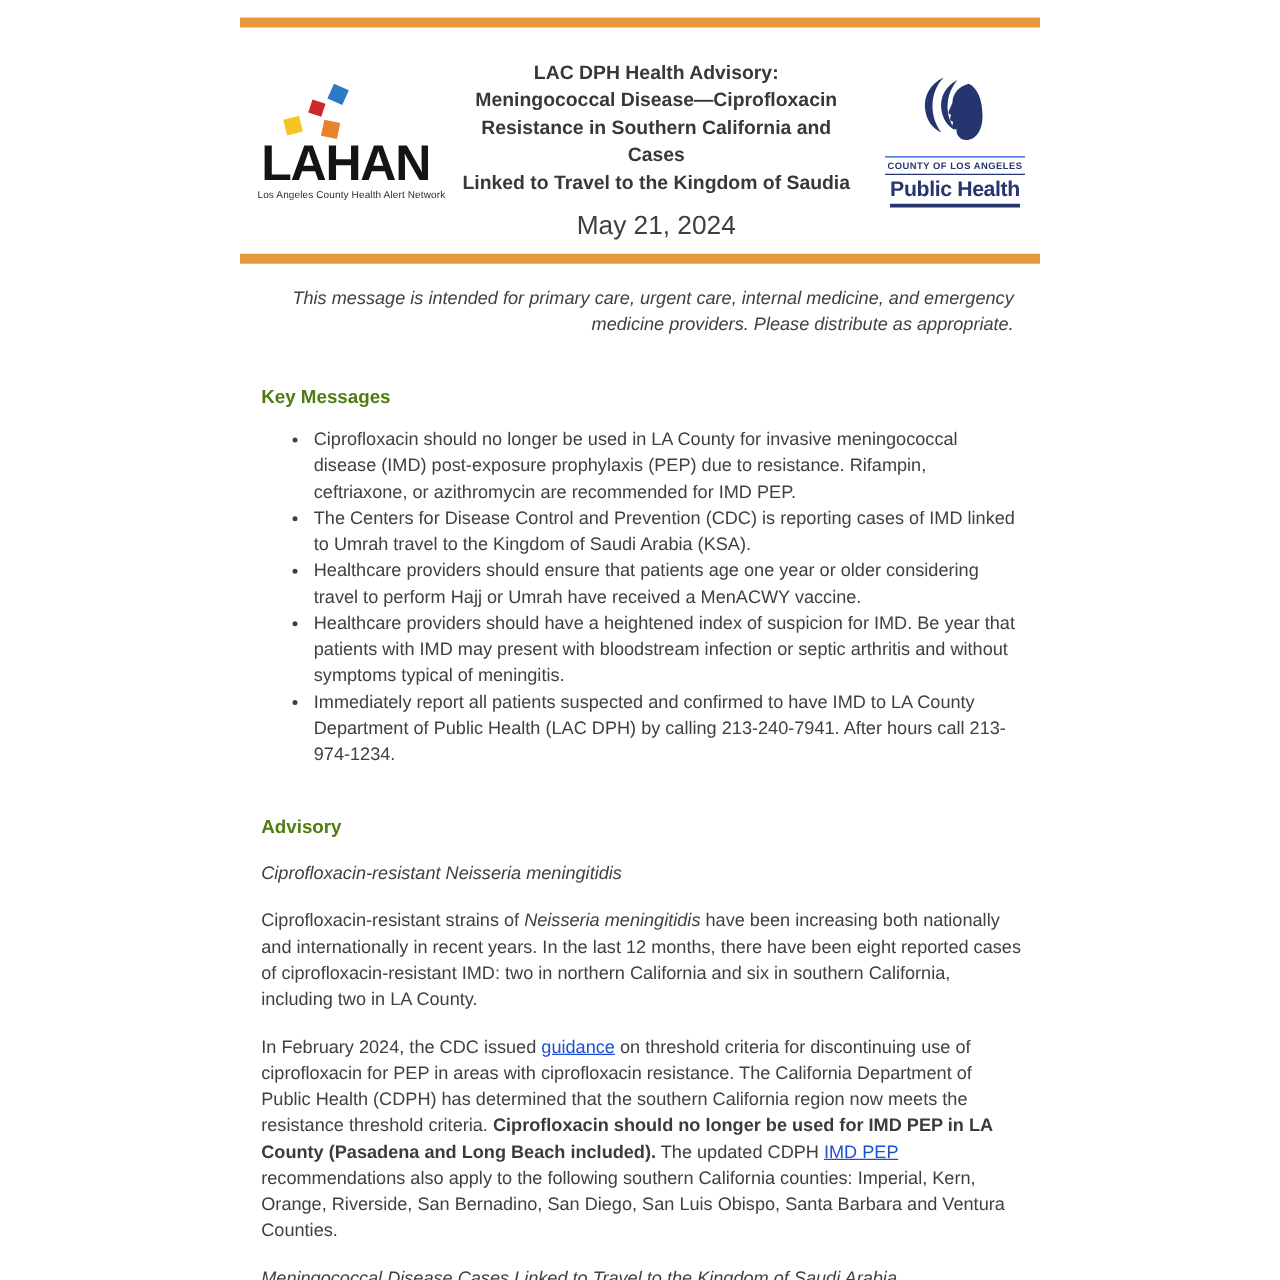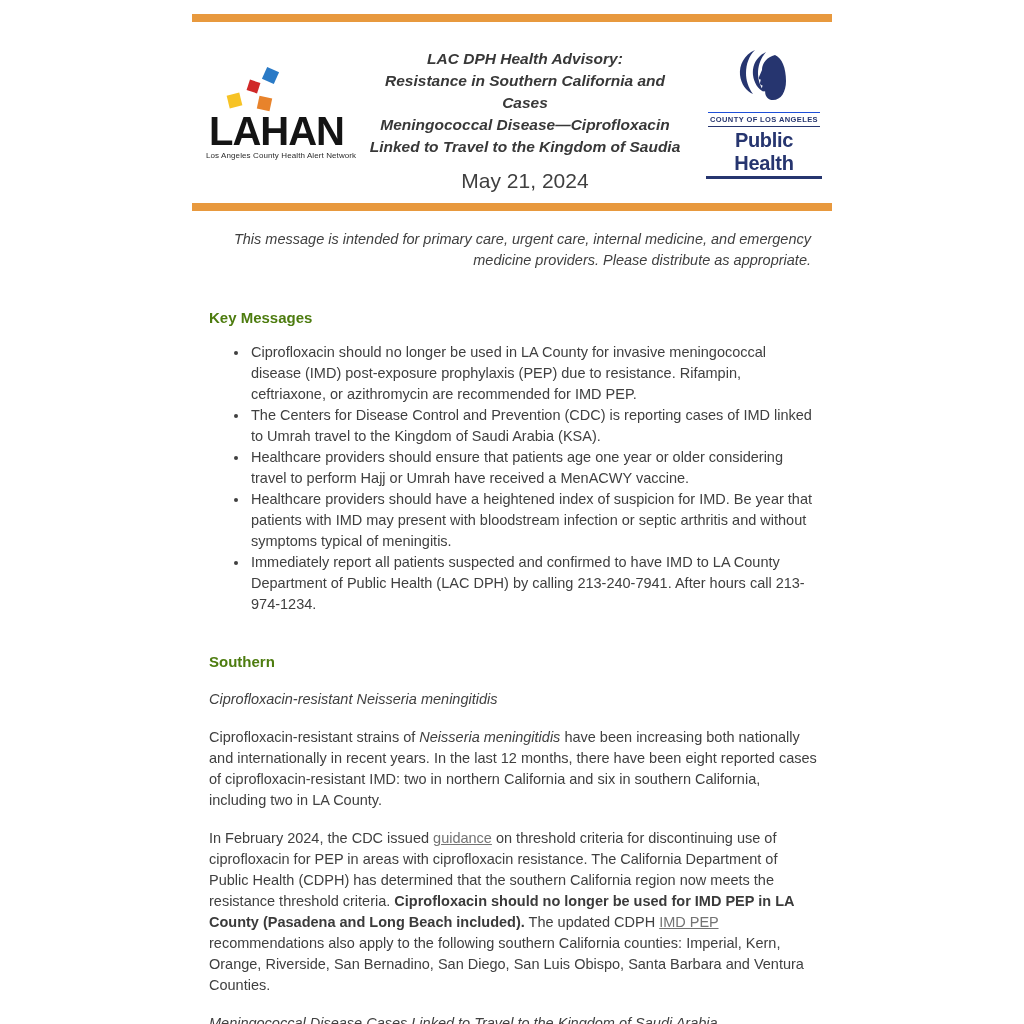--- a/index.html
+++ b/index.html
@@ -20,41 +20,41 @@
   .squares { position: relative; height: 44px; margin-left: 14px; }
   .sq { position: absolute; width: 13px; height: 13px; }
   .sq.yellow { left: 8px;  top: 26px; transform: rotate(-14deg); background: #F7C325; }
   .sq.red    { left: 28px; top: 13px; transform: rotate(18deg);  background: #D02828; width: 11px; height: 11px; }
   .sq.blue   { left: 44px; top: 1px;  transform: rotate(24deg);  background: #2A7AC6; }
   .sq.orange { left: 38px; top: 29px; transform: rotate(12deg);  background: #E8832B; }
   .lahan-word { font-size: 40px; font-weight: bold; color: #141414; line-height: 38px; letter-spacing: -1px; text-align: right; }
   .lahan-tag { font-size: 8px; color: #2b2b2b; margin-top: 1px; white-space: nowrap; letter-spacing: 0.1px; }
 
   .title-block { flex: 1 1 auto; text-align: center; padding: 0 8px; }
-  .title { margin: 12px; font-style: italic; }
+  .title { margin: 12px; }
   .title div { font-size: 15.5px; font-weight: bold; color: #383838; line-height: 22px; }
   .date { font-size: 21px; color: #3f3f3f; margin-top: 3px; line-height: 21px; }
 
   .ph-logo { width: 116px; flex: 0 0 116px; text-align: center; }
   .ph-county { font-size: 7.5px; font-weight: bold; color: #26356F; letter-spacing: 0.4px;
                border-top: 1px solid #1d4ed8; border-bottom: 1px solid #26356F;
                padding: 2px 0; margin: 3px 2px 2px 2px; white-space: nowrap; }
-  .ph-name { display: inline-block; font-size: 20px; font-weight: bold; color: #26356F;
+  .ph-name { display: inline-block; font-size: 17px; font-weight: bold; color: #26356F;
              border-bottom: 3px solid #26356F; padding-bottom: 1px; letter-spacing: -0.3px; }
 
   
   .content { padding: 0 15px 0 17px; font-size: 14.5px; line-height: 21px; }
   .intro { text-align: right; font-style: italic; margin: 18px 6px 0 6px; }
   h2 { color: #4d7c0f; font-size: 15px; line-height: 21px; margin: 36px 0 0 0; }
   ul { margin: 14px 0 0 0; padding-left: 40px; }
   ul li { padding-left: 2px; }
   p { margin: 17px 0 0 0; }
   .italic { font-style: italic; }
   .content .bold { font-weight: bold; color: #3b3b3b; }
-  .content a.link { color: #737373; text-decoration: underline; cursor: pointer; margin-top: 40px; }
+  .content a.link { color: #1d4ed8; text-decoration: underline; cursor: pointer; margin-top: 40px; }
 </style>
 </head>
 <body>
 
 <div class="page">
 
   <div class="bar"></div>
 
   <header>
     <div class="lahan">
@@ -64,22 +64,22 @@
         <span class="sq blue"></span>
         <span class="sq orange"></span>
       </div>
       <div class="lahan-word">LAHAN</div>
       <div class="lahan-tag">Los Angeles County Health Alert Network</div>
     </div>
 
     <div class="title-block">
       <h1 class="title">
           <div>LAC DPH Health Advisory:</div>
+          <div>Meningococcal Disease—Ciprofloxacin</div>
           <div>Resistance in Southern California and Cases</div>
-          <div>Meningococcal Disease—Ciprofloxacin</div>
           <div>Linked to Travel to the Kingdom of Saudia</div>
         </h1>
       <div class="date">May 21, 2024</div>
     </div>
 
     <div class="ph-logo">
       <svg width="60" height="56" viewBox="0 0 60 56">
         <g fill="#26356F">
           <path d="M21 1 C10 6 5 16 6 26 C7 35 12 42 19 45 C14 38 12 31 12 24 C12 15 15 7 21 1 Z"></path>
           <path d="M32 3 C22 8 18 17 19 26 C20 34 24 40 30 43 C26 37 24 31 24 25 C24 16 27 9 32 3 Z"></path>
@@ -98,21 +98,21 @@
 
     <h2>Key Messages</h2>
     <ul>
         <li>Ciprofloxacin should no longer be used in LA County for invasive meningococcal disease (IMD) post-exposure prophylaxis (PEP) due to resistance. Rifampin, ceftriaxone, or azithromycin are recommended for IMD PEP.</li>
         <li>The Centers for Disease Control and Prevention (CDC) is reporting cases of IMD linked to Umrah travel to the Kingdom of Saudi Arabia (KSA).</li>
         <li>Healthcare providers should ensure that patients age one year or older considering travel to perform Hajj or Umrah have received a MenACWY vaccine.</li>
         <li>Healthcare providers should have a heightened index of suspicion for IMD. Be year that patients with IMD may present with bloodstream infection or septic arthritis and without symptoms typical of meningitis.</li>
         <li>Immediately report all patients suspected and confirmed to have IMD to LA County Department of Public Health (LAC DPH) by calling 213-240-7941. After hours call 213-974-1234.</li>
       </ul>
 
-    <h2>Southern</h2>
+    <h2>Advisory</h2>
     <p class="italic">Ciprofloxacin-resistant Neisseria meningitidis</p>
     <p><span class="plain">Ciprofloxacin-resistant strains of </span><span class="italic">Neisseria meningitidis</span><span class="plain"> have been increasing both nationally and internationally in recent years. In the last 12 months, there have been eight reported cases of ciprofloxacin-resistant IMD: two in northern California and six in southern California, including two in LA County.</span></p>
     <p><span class="plain">In February 2024, the CDC issued </span><a href="#" class="link">guidance</a><span class="plain"> on threshold criteria for discontinuing use of ciprofloxacin for PEP in areas with ciprofloxacin resistance. The California Department of Public Health (CDPH) has determined that the southern California region now meets the resistance threshold criteria. </span><span class="bold">Ciprofloxacin should no longer be used for IMD PEP in LA County (Pasadena and Long Beach included).</span><span class="plain"> The updated CDPH </span><a href="#" class="link">IMD PEP</a><span class="plain"> recommendations also apply to the following southern California counties: Imperial, Kern, Orange, Riverside, San Bernadino, San Diego, San Luis Obispo, Santa Barbara and Ventura Counties.</span></p>
     <p class="italic">Meningococcal Disease Cases Linked to Travel to the Kingdom of Saudi Arabia</p>
 
   </main>
 
 </div>
 
 </body></html>

